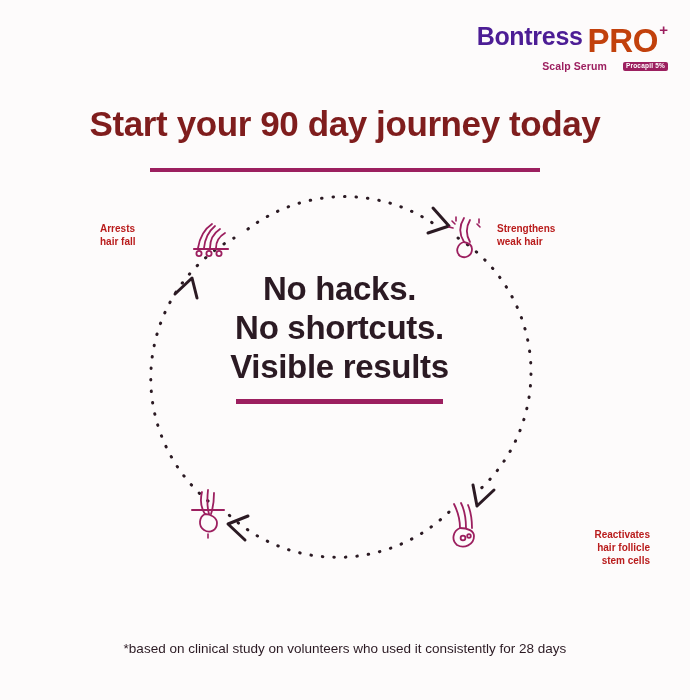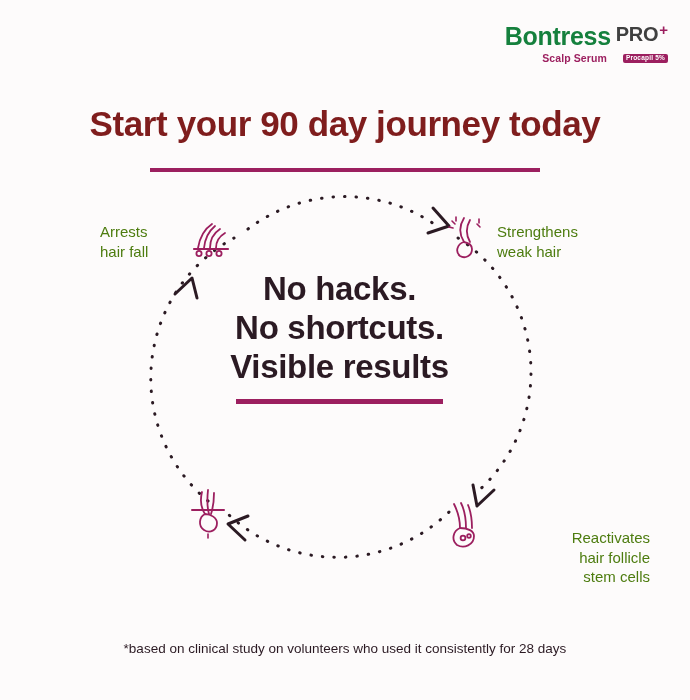--- a/index.html
+++ b/index.html
@@ -24,28 +24,28 @@
     line-height: 1;
   }
   .logo-row {
     display: flex;
     align-items: flex-start;
     justify-content: flex-end;
   }
   .logo-bontress {
     font-size: 25px;
     font-weight: 700;
-    color: #15803d;
+    color: #4c1d95;
     letter-spacing: -0.3px;
     margin-left: 16px;
   }
   .logo-pro {
-    font-size: 20px;
-    font-weight: 700;
-    color: #404040;
+    font-size: 33px;
+    font-weight: 700;
+    color: #c2410c;
     letter-spacing: -0.3px;
     margin-left: 5px;
   }
   .logo-plus {
     font-size: 15px;
     font-weight: 700;
     color: #9c1f5f;
     margin-left: 1px;
     position: relative;
     top: -2px;
@@ -119,23 +119,24 @@
   .center-rule {
     margin: 12px auto 0;
     width: 207px;
     height: 5px;
     background: #9c1f5f;
   }
 
   
   .label {
     position: absolute;
-    font-size: 15px;
-    color: #4d7c0f;
+    font-size: 10px;
+    color: #b91c1c;
     line-height: 1.3;
+    font-weight: bold;
   }
   .label-arrests     { top: 222px; left: 100px; text-align: left; width: 110px; }
   .label-strengthens { top: 222px; left: 497px; text-align: left; width: 140px; }
   .label-stimulates  { top: 528px; left: 66px;  text-align: right; width: 118px; }
   .label-reactivates { top: 528px; left: 500px; text-align: right; width: 150px; }
 
   
   .icon {
     position: absolute;
   }

